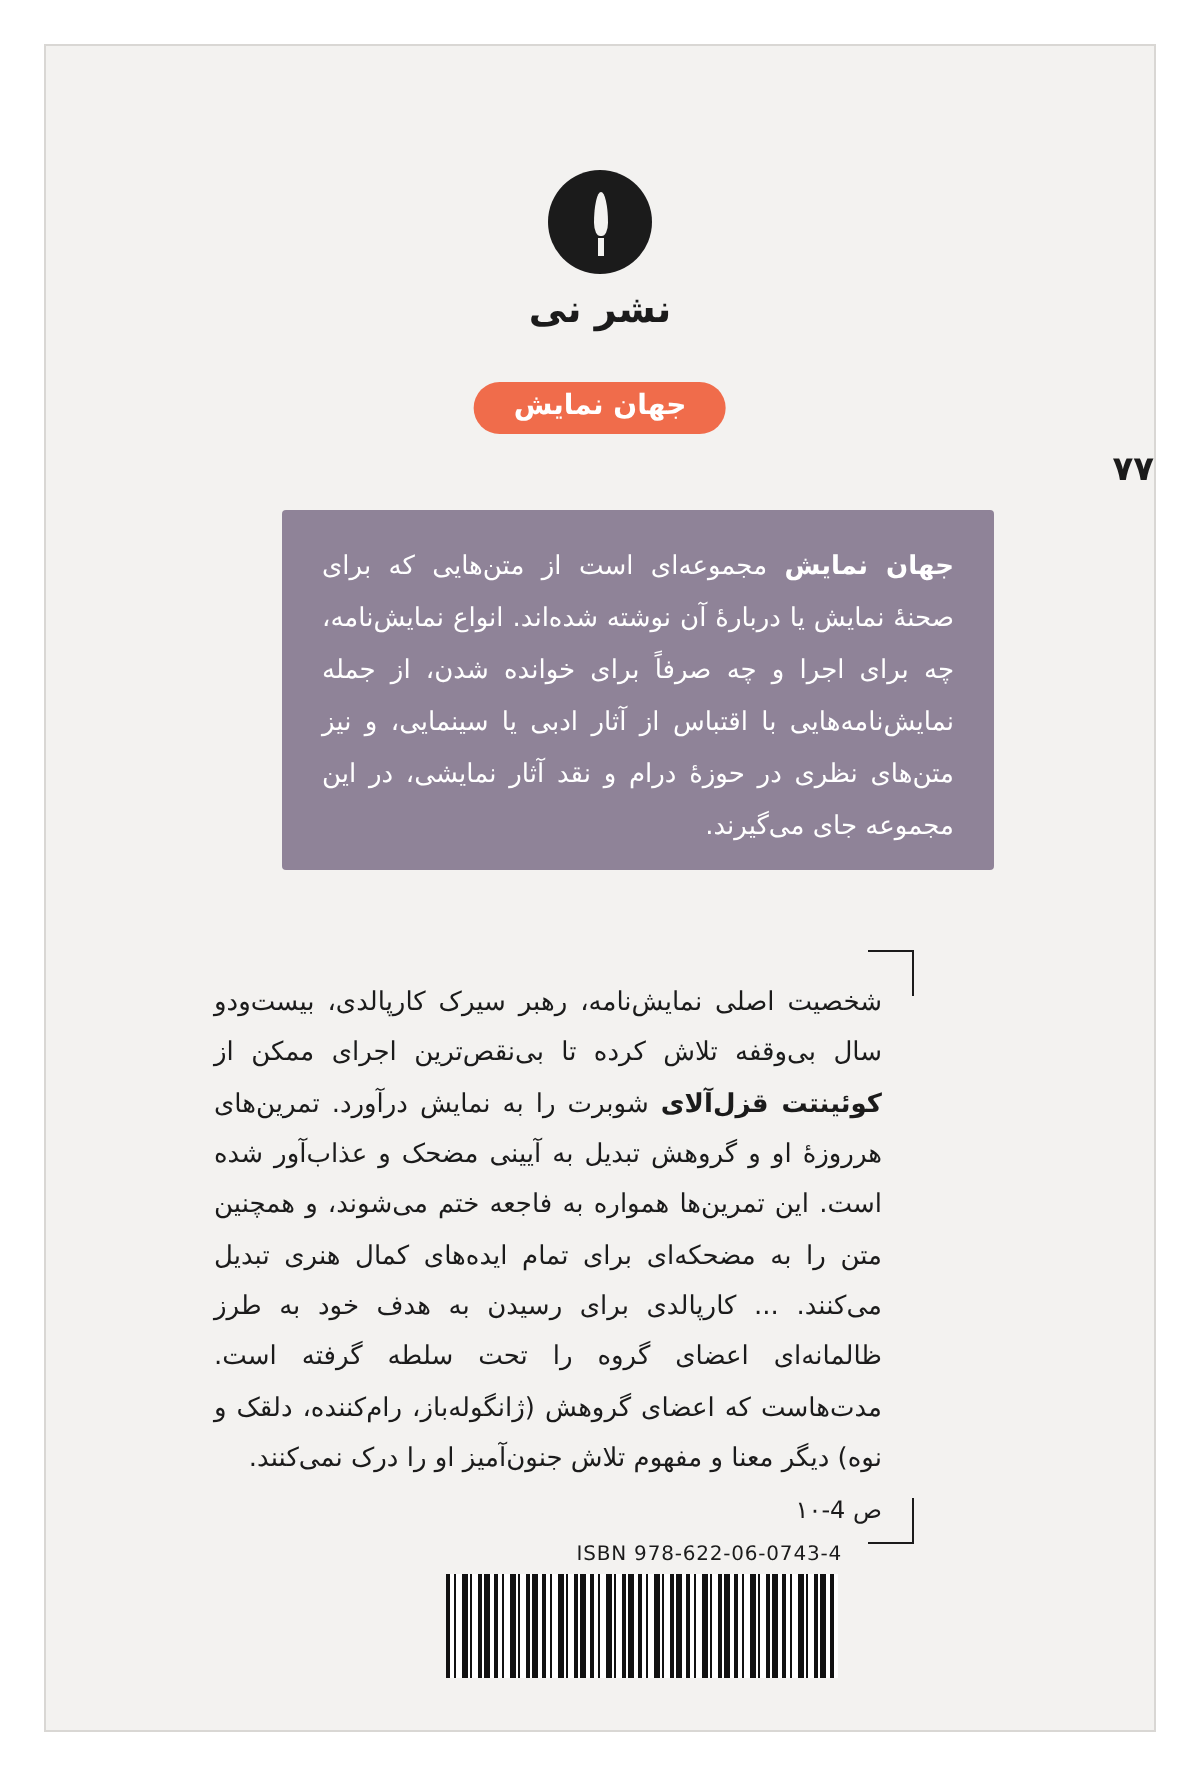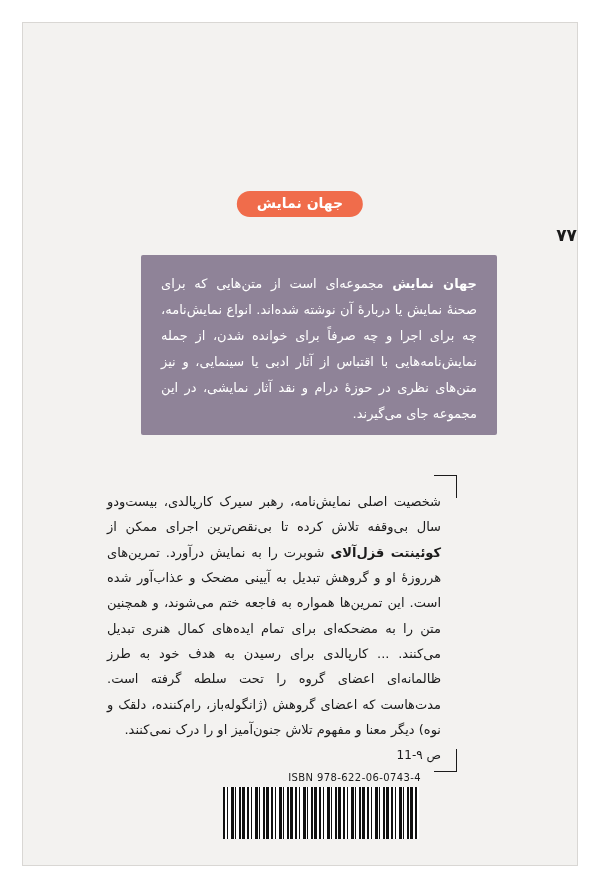--- a/index.html
+++ b/index.html
@@ -203,33 +203,37 @@
         #111 16px, #111 18px, #fff 18px, #fff 19px,
         #111 19px, #111 22px, #fff 22px, #fff 24px);
   }
 </style>
 </head>
 <body>
 
 <div class="page">
   <div class="cover">
 
+    <div class="logo-wrap">
+      <div class="logo-circle"></div>
+      <div class="logo-text">نشر نی</div>
+    </div>
 
     <div class="series-badge">جهان نمایش</div>
     <div class="series-number">۷۷</div>
 
     <div class="panel">
       <p><b>جهان نمایش</b><span> مجموعه‌ای است از متن‌هایی که برای صحنهٔ نمایش یا دربارهٔ آن نوشته شده‌اند. انواع نمایش‌نامه، چه برای اجرا و چه صرفاً برای خوانده شدن، از جمله نمایش‌نامه‌هایی با اقتباس از آثار ادبی یا سینمایی، و نیز متن‌های نظری در حوزهٔ درام و نقد آثار نمایشی، در این مجموعه جای می‌گیرند.</span></p>
     </div>
 
     <div class="body-block">
       <span class="bracket-top"></span>
       <span class="bracket-bottom"></span>
       <p><span>شخصیت اصلی نمایش‌نامه، رهبر سیرک کارپالدی، بیست‌ودو سال بی‌وقفه تلاش کرده تا بی‌نقص‌ترین اجرای ممکن از </span><b>کوئینتت قزل‌آلای</b><span> شوبرت را به نمایش درآورد. تمرین‌های هرروزهٔ او و گروهش تبدیل به آیینی مضحک و عذاب‌آور شده است. این تمرین‌ها همواره به فاجعه ختم می‌شوند، و همچنین متن را به مضحکه‌ای برای تمام ایده‌های کمال هنری تبدیل می‌کنند. ... کارپالدی برای رسیدن به هدف خود به طرز ظالمانه‌ای اعضای گروه را تحت سلطه گرفته است. مدت‌هاست که اعضای گروهش (ژانگوله‌باز، رام‌کننده، دلقک و نوه) دیگر معنا و مفهوم تلاش جنون‌آمیز او را درک نمی‌کنند.</span></p>
-      <div class="page-ref">ص ۹-11</div>
+      <div class="page-ref">ص 4-۱۰</div>
     </div>
 
     <div class="isbn-area">
       <div class="isbn-text">ISBN 978-622-06-0743-4</div>
       <div class="barcode"></div>
     </div>
 
   </div>
 </div>
 

